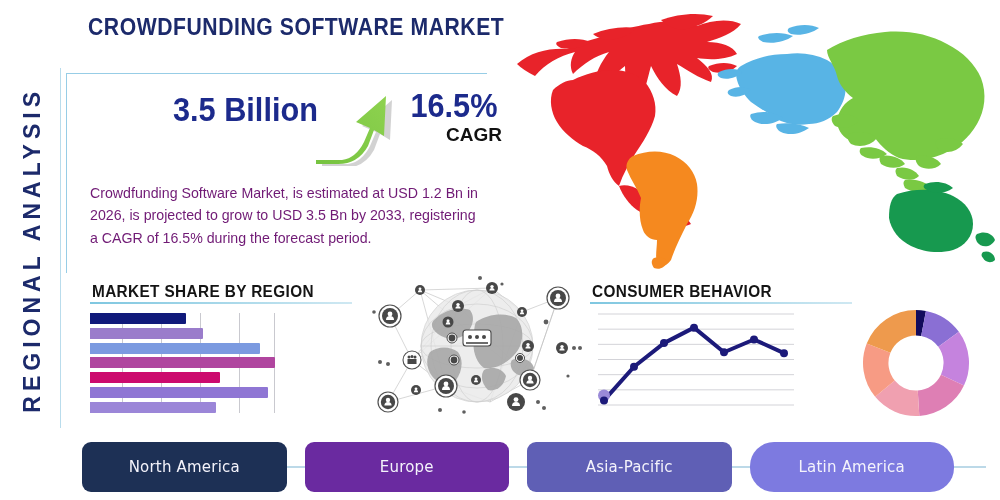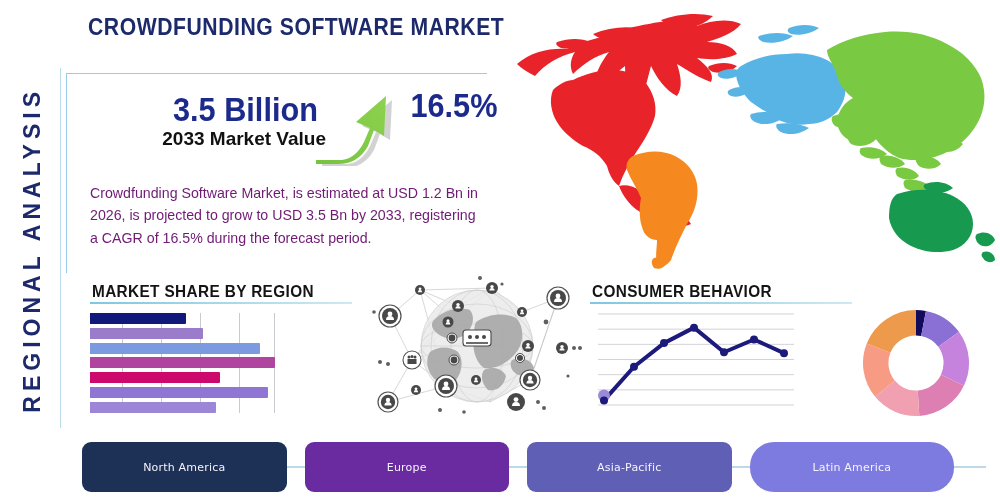--- a/index.html
+++ b/index.html
@@ -235,21 +235,21 @@
     align-items: center;
   }
   .pill {
     flex: 1 1 0;
     height: 50px;
     border-radius: 9px;
     display: flex;
     align-items: center;
     justify-content: center;
     font-family: "DejaVu Sans", sans-serif;
-    font-size: 11px;
+    font-size: 15px;
     font-weight: 400;
     color: #f4f3fb;
     letter-spacing: 0.2px;
     white-space: nowrap;
   }
   .pill-gap {
     flex: 0 0 18px;
     height: 1.5px;
     background: #bcd9e8;
   }
@@ -272,38 +272,38 @@
   </div>
   <div class="side-divider"></div>
 
   <div class="main-title">CROWDFUNDING SOFTWARE MARKET</div>
 
   <div class="content-frame"></div>
 
   <div class="kpi-row">
     <div class="kpi kpi-left">
       <div class="kpi-value">3.5 Billion</div>
-      <div class="kpi-label">2033 Market Value</div>
     </div>
 
     <div class="growth-arrow">
       <svg viewBox="0 0 80 78" width="80" height="78" aria-hidden="true">
         <defs>
           <linearGradient id="arrGrad" x1="0" y1="1" x2="1" y2="0">
             <stop offset="0%" stop-color="#76c340"></stop>
             <stop offset="100%" stop-color="#8ed24f"></stop>
           </linearGradient>
         </defs>
         <path d="M4 74 L30 74 Q44 72 52 56 L58 42 L44 36 L74 10 L72 50 L62 44 L56 60 Q46 78 26 78 L4 78 Z" fill="#7f7f7f" opacity="0.35" transform="translate(4,2)"></path>
         <path d="M2 72 L28 72 Q42 70 50 54 L56 40 L42 34 L72 8 L70 48 L60 42 L54 58 Q44 76 24 76 L2 76 Z" fill="url(#arrGrad)"></path>
       </svg>
     </div>
 
     <div class="kpi kpi-right">
       <div class="kpi-value">16.5%</div>
+      <div class="kpi-label">CAGR</div>
     </div>
   </div>
 
   <div class="description">Crowdfunding Software Market, is estimated at USD 1.2 Bn in 2026, is projected to grow to USD 3.5 Bn by 2033, registering a CAGR of 16.5% during the forecast period.</div>
 
   <div class="world-map">
     <svg viewBox="0 0 500 262" width="500" height="262" aria-hidden="true">
 
       <g fill="#e8232a">
         <path d="M20 56 C34 44 52 40 70 41 C84 35 96 30 112 28 C124 22 138 18 152 16

